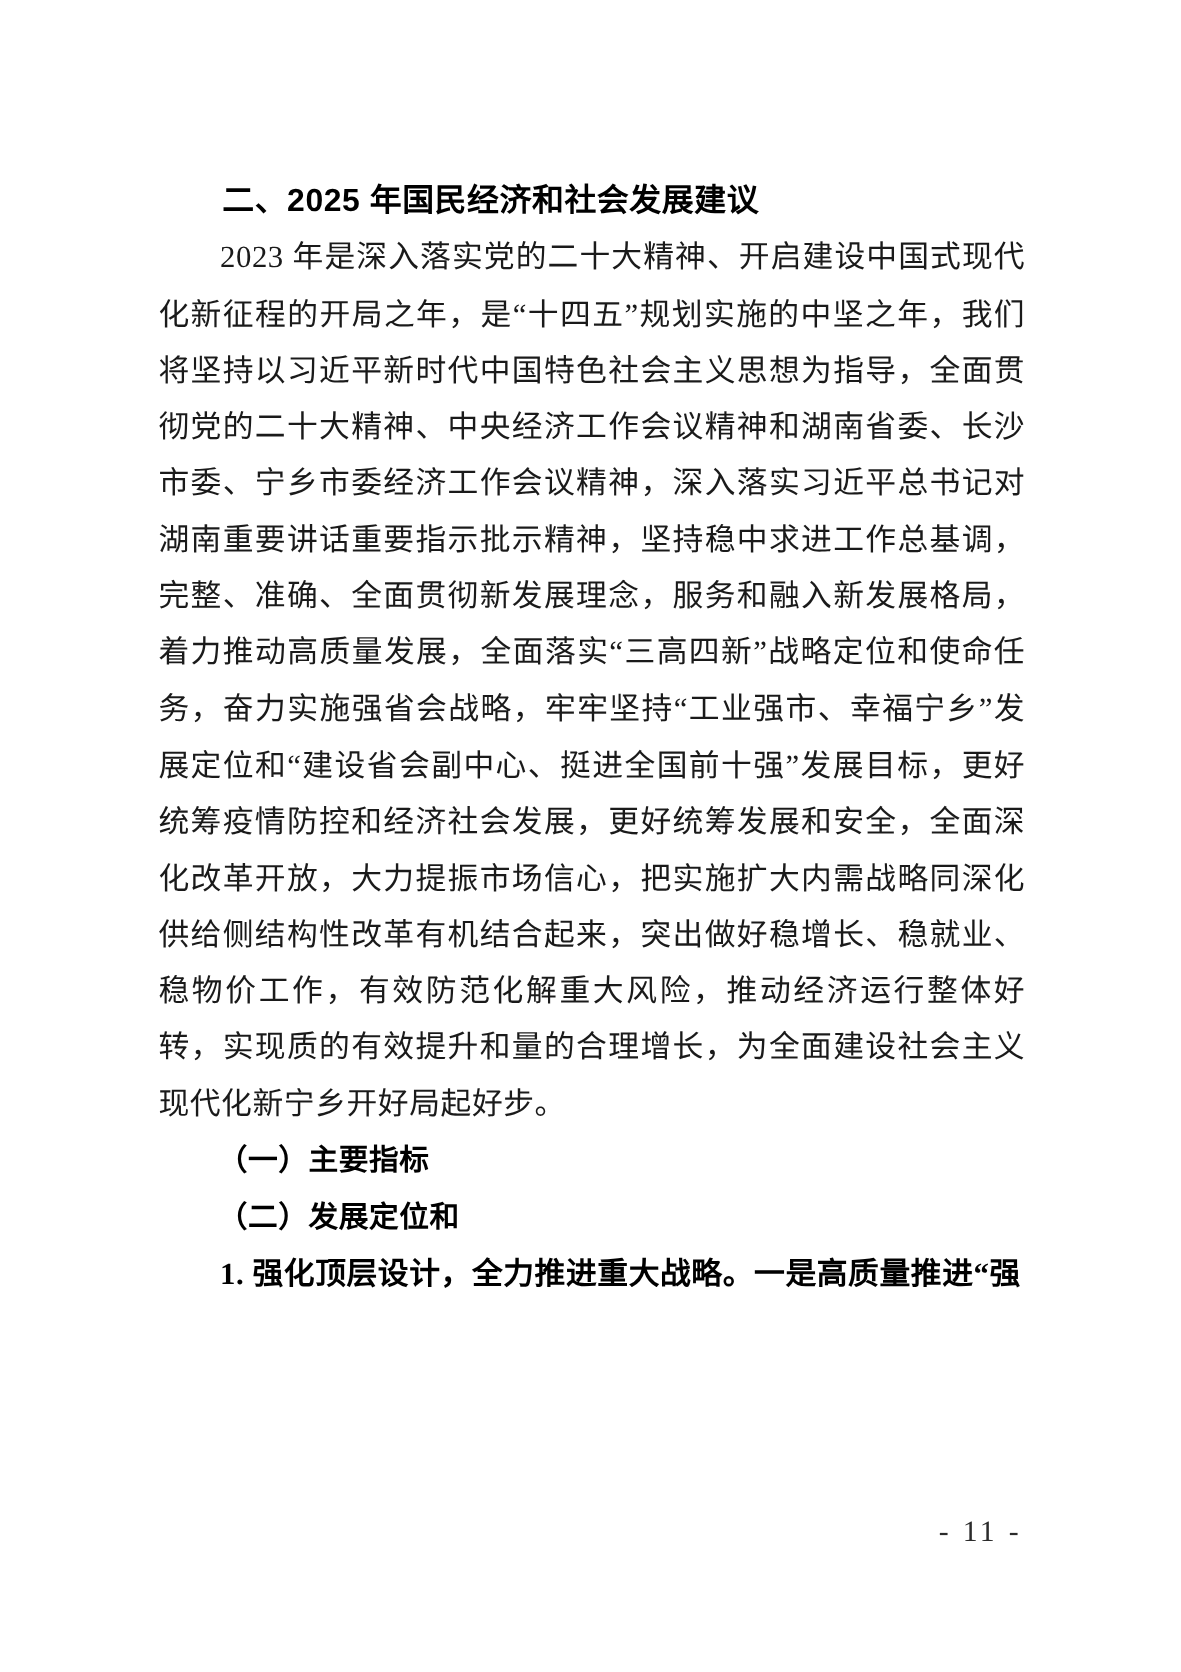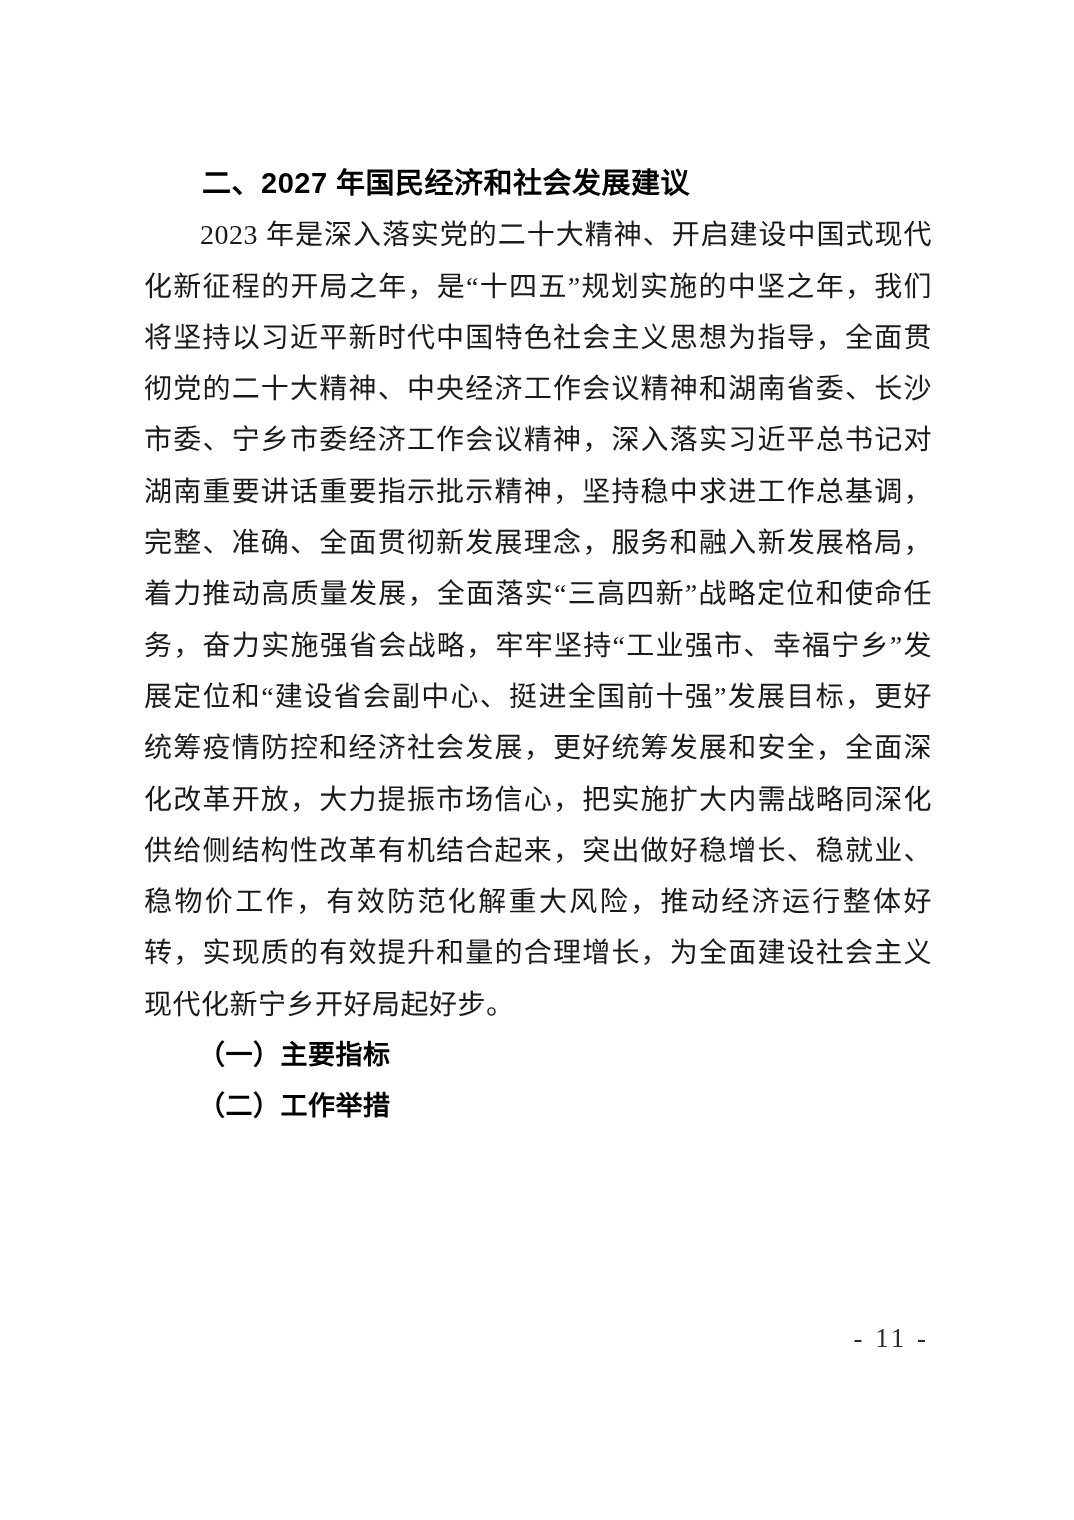--- a/index.html
+++ b/index.html
@@ -58,42 +58,43 @@
     line-height: 51.3px;
     font-weight: 700;
     color: #000000;
     text-align: justify;
     margin: 0;
     text-indent: 2em;
     letter-spacing: 0.5px;
   }
   .page-number {
     position: absolute;
-    top: 1323px;
+    top: 1377px;
     right: 145px;
     font-family: "Liberation Serif", "DejaVu Serif", serif;
     font-size: 27px;
     color: #2b2b2b;
     letter-spacing: 3px;
     white-space: pre;
   }
 </style>
 </head>
 <body>
 
 <div class="page">
   <div class="content">
 
 
-    <h2 class="heading-hei">二、2027 年国民经济和社会发展建议</h2>
+    <h2 class="heading-hei">二、2025 年国民经济和社会发展建议</h2>
 
     <p class="body-text indent-2">2023 年是深入落实党的二十大精神、开启建设中国式现代化新征程的开局之年，是“十四五”规划实施的中坚之年，我们将坚持以习近平新时代中国特色社会主义思想为指导，全面贯彻党的二十大精神、中央经济工作会议精神和湖南省委、长沙市委、宁乡市委经济工作会议精神，深入落实习近平总书记对湖南重要讲话重要指示批示精神，坚持稳中求进工作总基调，完整、准确、全面贯彻新发展理念，服务和融入新发展格局，着力推动高质量发展，全面落实“三高四新”战略定位和使命任务，奋力实施强省会战略，牢牢坚持“工业强市、幸福宁乡”发展定位和“建设省会副中心、挺进全国前十强”发展目标，更好统筹疫情防控和经济社会发展，更好统筹发展和安全，全面深化改革开放，大力提振市场信心，把实施扩大内需战略同深化供给侧结构性改革有机结合起来，突出做好稳增长、稳就业、稳物价工作，有效防范化解重大风险，推动经济运行整体好转，实现质的有效提升和量的合理增长，为全面建设社会主义现代化新宁乡开好局起好步。</p>
 
     <h3 class="heading-kai">（一）主要指标</h3>
 
 
-    <h3 class="heading-kai">（二）工作举措</h3>
+    <h3 class="heading-kai">（二）发展定位和</h3>
 
+    <p class="bold-paragraph">1. 强化顶层设计，全力推进重大战略。一是高质量推进“强</p>
 
   </div>
 
   <div class="page-number">- 11 -</div>
 </div>
 
 </body></html>

